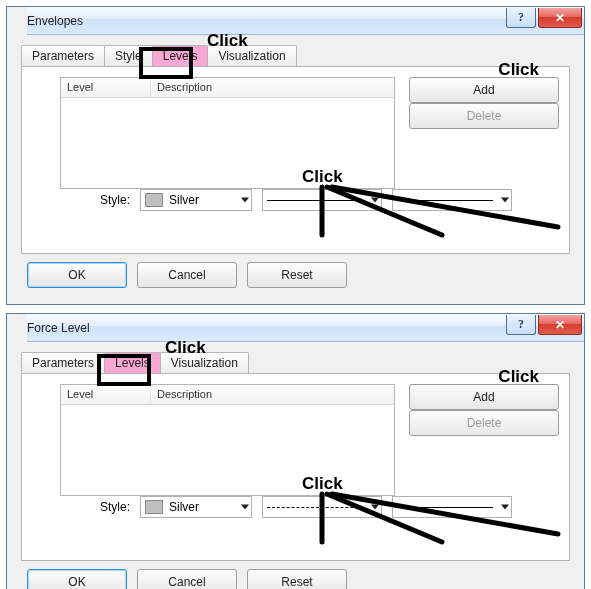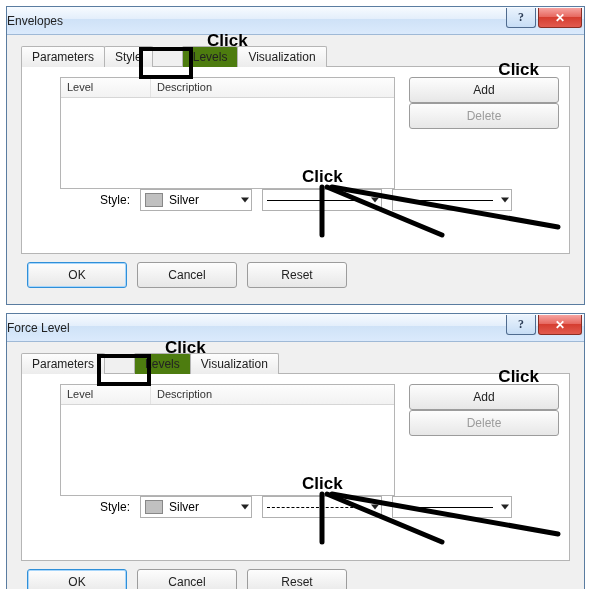--- a/index.html
+++ b/index.html
@@ -17,20 +17,21 @@
     position: relative;
     margin-bottom: 8px;
   }
   .titlebar {
     height: 28px;
     background: linear-gradient(to bottom, #f7fbff 0%, #e3eefb 45%, #cfe2f7 46%, #dbeafc 100%);
     border-bottom: 1px solid #9fb9d6;
     display: flex;
     align-items: center;
     position: relative;
+    margin-left: 20px;
   }
   .titlebar .title {
     color: #222;
     font-size: 12px;
   }
   .winbtns {
     position: absolute;
     right: 2px;
     top: 1px;
     display: flex;
@@ -56,40 +57,39 @@
     color: #fff;
   }
   .winbtn.help { font-family: Georgia, serif; }
 
   .body {
     padding: 10px 14px 12px 14px;
     position: relative;
   }
   .tabs {
     display: flex;
-    align-items: center;
+    align-items: flex-start;
     height: 22px;
     position: relative;
     z-index: 2;
   }
   .tab {
     padding: 3px 10px;
     border: 1px solid #b5b5b5;
     border-bottom: none;
     background: linear-gradient(to bottom, #fdfdfd, #ececec);
     margin-right: -1px;
     font-size: 12px;
     color: #222;
     border-radius: 2px 2px 0 0;
     position: relative;
   }
   .tab.active {
-    background: #4d7c0f;
+    background: #f9a8d4;
     z-index: 3;
-    margin-left: 30px;
   }
   .tabpanel {
     border: 1px solid #b5b5b5;
     background: #fff;
     margin-top: -1px;
     padding: 10px;
     position: relative;
     z-index: 1;
     height: 188px;
   }

